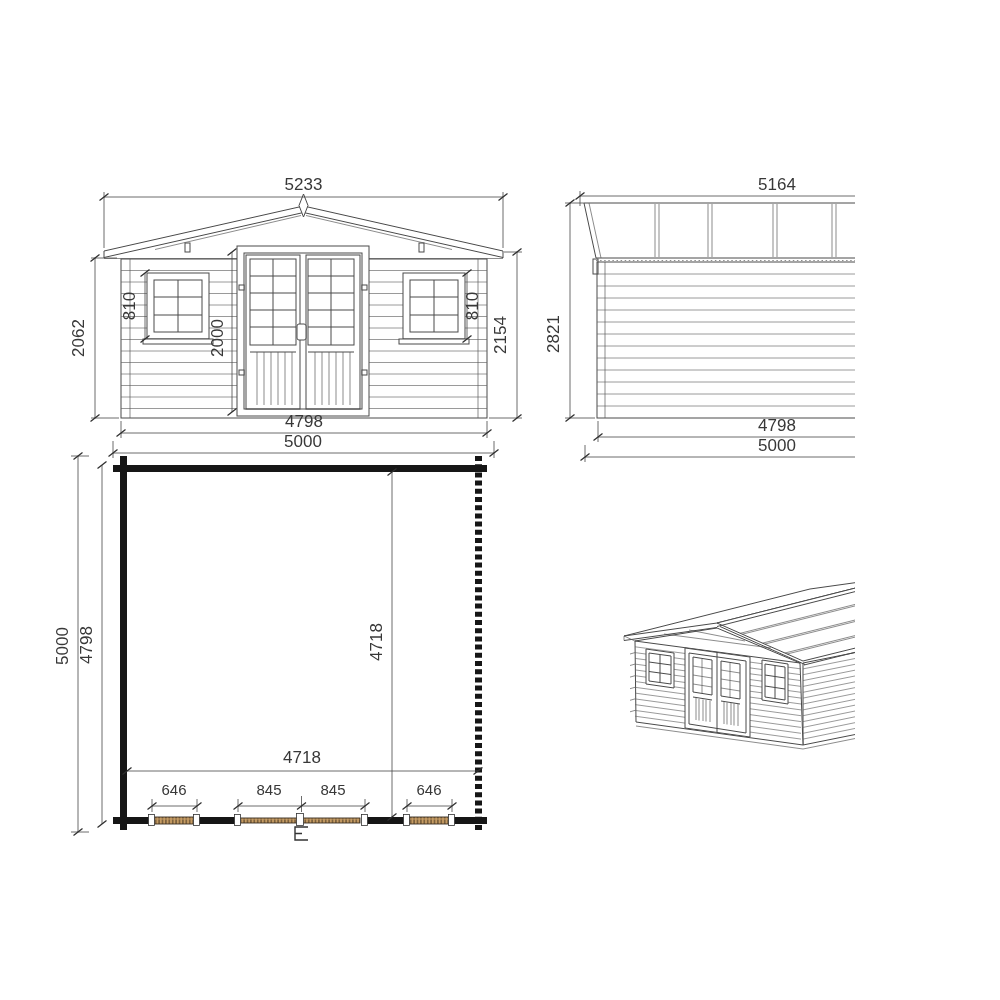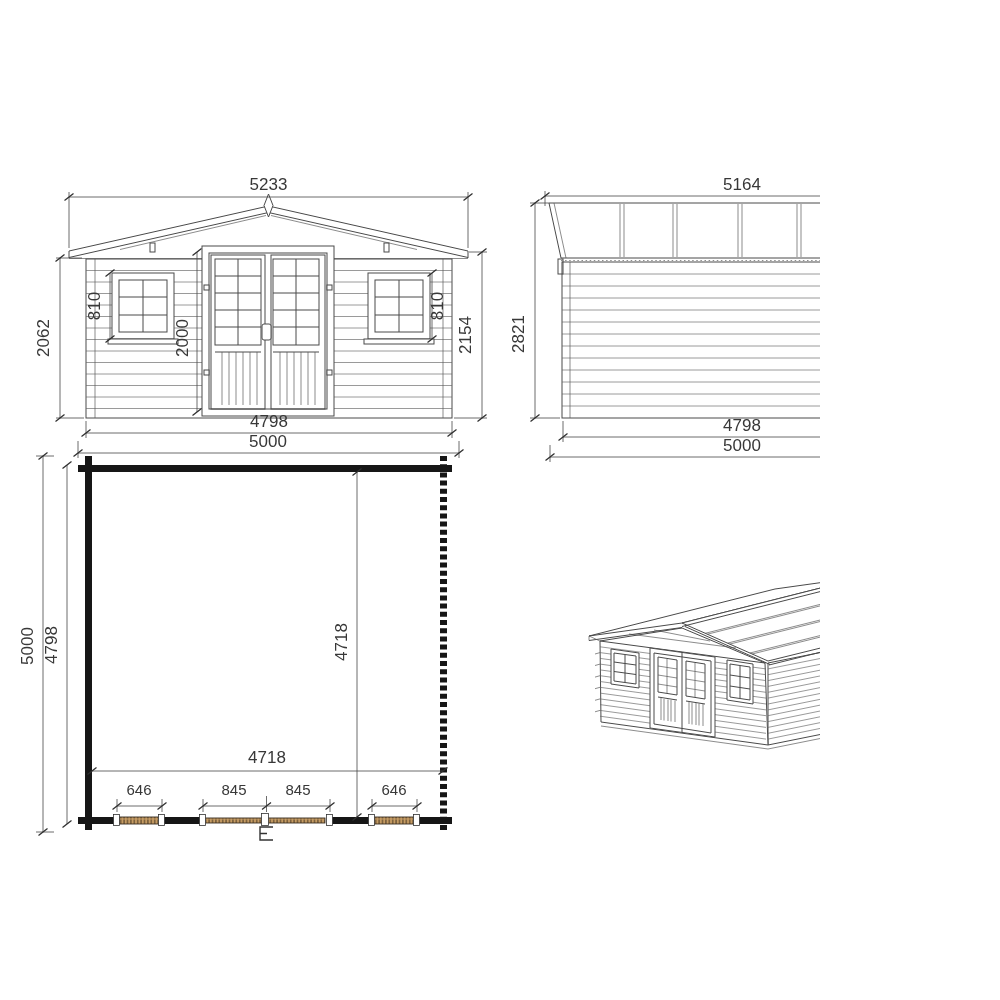--- a/index.html
+++ b/index.html
@@ -1,16 +1,16 @@
 <!DOCTYPE html>
 <html><head>
 <meta charset="utf-8">
 <style>
   html,body{margin:0;padding:0;background:#ffffff;}
-  #sheet{position:relative;width:820px;height:1000px;background:#ffffff;overflow:hidden;}
+  #sheet{position:relative;width:820px;height:1000px;background:#ffffff;overflow:hidden;padding-left:35px;}
   svg{font-family:"Liberation Sans", sans-serif;}
   .s{stroke:#4a4a4a;fill:none;stroke-width:1;}
   .sf{stroke:#4a4a4a;fill:#ffffff;stroke-width:1;}
   .thin{stroke:#5a5a5a;fill:none;stroke-width:.7;}
   .log{stroke:#636363;fill:none;stroke-width:.65;}
   .dl{stroke:#474747;fill:none;stroke-width:.8;}
   .tick{stroke:#2f2f2f;stroke-width:1.3;fill:none;}
   .dt{font-size:17px;fill:#383838;stroke:none;text-anchor:middle;}
   .ds{font-size:15px;fill:#383838;stroke:none;text-anchor:middle;}
   .wall{fill:#161616;stroke:none;}

